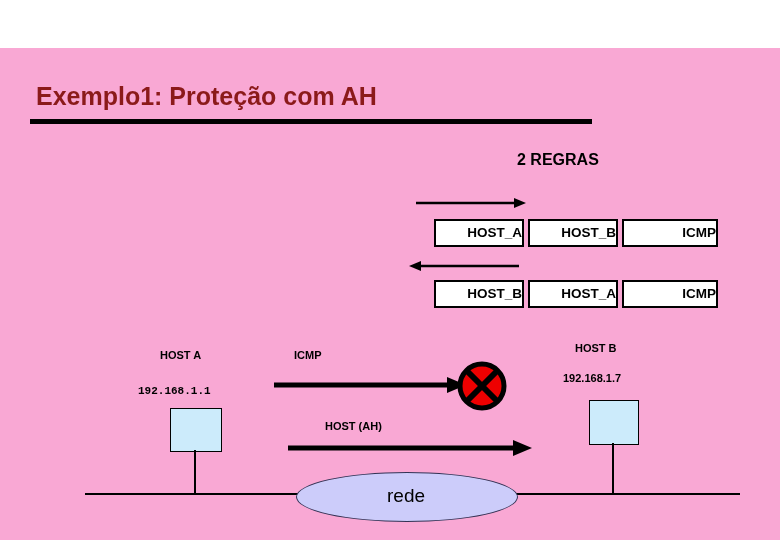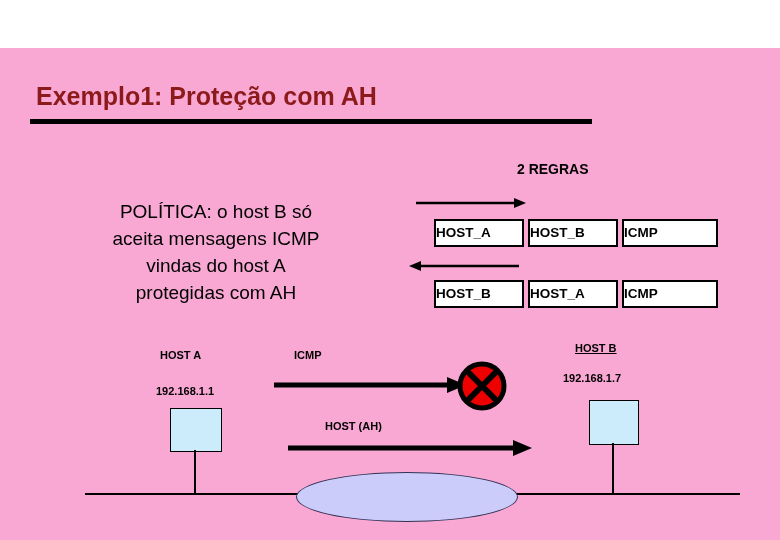--- a/index.html
+++ b/index.html
@@ -35,40 +35,40 @@
     top: 71px;
     width: 562px;
     height: 5px;
     background: #000000;
   }
 
   
   #rules-heading {
     position: absolute;
     left: 517px;
-    top: 113px;
-    font-size: 14px;
+    top: 103px;
+    font-size: 16px;
     font-weight: bold;
     white-space: nowrap;
   }
   .rule-arrow {
     position: absolute;
     height: 12px;
   }
   .rule-row {
     position: absolute;
     display: flex;
     gap: 4px;
   }
   .rule-cell {
     border: 2px solid #000000;
     background: #ffffff;
     font-size: 13.5px;
     font-weight: bold;
-    text-align: left;
+    text-align: right;
     line-height: 24px;
     height: 24px;
     box-sizing: content-box;
     white-space: nowrap;
   }
   .cell-a { width: 86px; }
   .cell-b { width: 86px; }
   .cell-p { width: 92px; }
 
   
@@ -84,22 +84,22 @@
   }
 
   
   .net-label {
     position: absolute;
     font-size: 11px;
     font-weight: bold;
     white-space: nowrap;
   }
   #hosta-name  { left: 160px; top: 301px; }
-  #hosta-ip    { left: 156px; top: 337px; }
-  #hostb-name  { left: 575px; top: 294px; text-decoration: underline; }
+  #hosta-ip    { left: 138px; top: 337px; font-family: Liberation Mono, monospace; }
+  #hostb-name  { left: 575px; top: 294px; }
   #hostb-ip    { left: 563px; top: 324px; }
   #icmp-label  { left: 294px; top: 301px; }
   #icmpah-label{ left: 325px; top: 372px; }
 
   
   .host-box {
     position: absolute;
     background: #CCEBFB;
     border: 1px solid #000000;
   }
@@ -166,24 +166,20 @@
   }
 </style>
 </head>
 <body>
 
 <div id="slide">
 
   <div id="title">Exemplo1: Proteção com AH</div>
   <div id="title-rule"></div>
 
-  <div id="policy">POLÍTICA: o host B só
-aceita mensagens ICMP
-vindas do host A
-protegidas com AH</div>
 
   <div id="rules-heading">2 REGRAS</div>
 
   <svg class="rule-arrow" style="left:416px; top:149px; width:110px; height:12px;" viewBox="0 0 110 12">
     <line x1="0" y1="6" x2="100" y2="6" stroke="#000000" stroke-width="2.5"></line>
     <polygon points="110,6 98,1 98,11" fill="#000000"></polygon>
   </svg>
 
   <div class="rule-row" style="left:434px; top:171px;">
     <div class="rule-cell cell-a">HOST_A</div>
@@ -229,16 +225,17 @@
 
   <div class="host-box" id="hosta-box"></div>
   <div class="host-box" id="hostb-box"></div>
 
   <div class="vline" id="hosta-stem"></div>
   <div class="vline" id="hostb-stem"></div>
   <div class="hline" id="bus-left"></div>
   <div class="hline" id="bus-right"></div>
 
   <div id="rede-ellipse"></div>
+  <div id="rede-text">rede</div>
 
   <div id="footer">2006, Edgard Jamhour</div>
 
 </div>
 
 </body></html>

